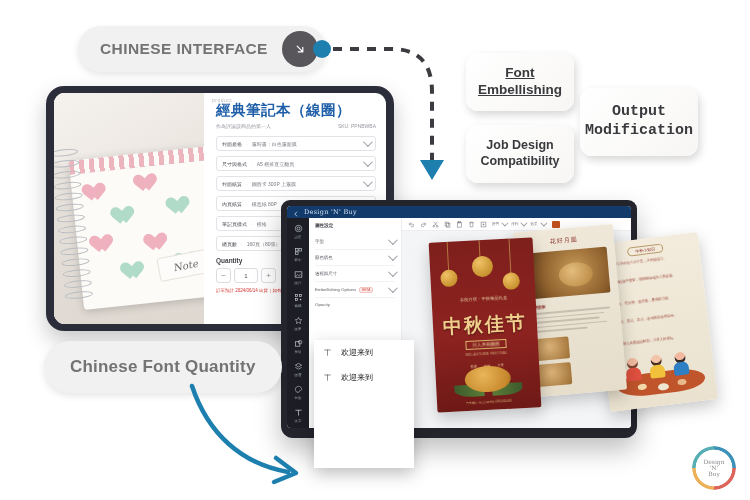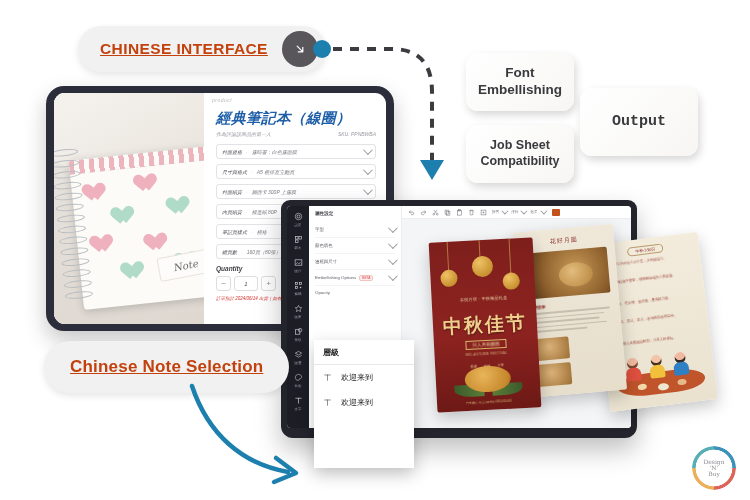--- a/index.html
+++ b/index.html
@@ -10,61 +10,61 @@
     -webkit-font-smoothing:antialiased;
   }
   .stage{position:absolute;inset:0;}
 
   
   .pill{
     position:absolute;background:#f1f1f1;border-radius:40px;
     display:flex;align-items:center;box-shadow:0 3px 7px rgba(0,0,0,.10);
   }
   .pill-label{
-    font-weight:bold;color:#c2410c;letter-spacing:.4px;white-space:nowrap;text-decoration:underline;
+    font-weight:bold;color:#737373;letter-spacing:.4px;white-space:nowrap;
   }
   .round-btn{
     width:36px;height:36px;border-radius:50%;background:#58565a;
     display:flex;align-items:center;justify-content:center;flex:none;
   }
   .round-btn svg{display:block;}
 
   #pill-chinese-interface{left:78px;top:26px;height:46px;padding:0 8px 0 22px;gap:14px;}
   #pill-chinese-interface .pill-label{font-size:15.5px;}
   #pill-font-selection{left:44px;top:341px;height:52px;padding:0 26px;}
   #pill-font-selection .pill-label{font-size:17px;letter-spacing:.2px;}
 
   .feature-card{
     position:absolute;background:linear-gradient(135deg,#ffffff 0%,#f7f6f4 100%);
     border-radius:12px;box-shadow:2px 4px 9px rgba(0,0,0,.16);
     display:flex;align-items:center;justify-content:center;text-align:center;
     color:#3a3a3e;font-weight:bold;line-height:1.25;
   }
-  #card-font-compat{left:466px;top:53px;width:108px;height:58px;font-size:13.5px;}
+  #card-font-compat{left:466px;top:53px;width:108px;height:58px;font-size:13.5px;text-decoration:underline;}
   #card-job-sheet{left:466px;top:125px;width:108px;height:58px;font-size:12.5px;}
   #card-output-mod{left:580px;top:88px;width:118px;height:68px;font-size:15px;font-family:Liberation Mono, monospace;}
 
   
   #connector{position:absolute;left:300px;top:30px;width:170px;height:170px;}
 
   
   #blue-arrow{position:absolute;left:180px;top:382px;width:130px;height:105px;}
 
   
   #tablet{
     position:absolute;left:46px;top:86px;width:348px;height:245px;
     background:#2b2d3a;border-radius:18px;padding:7px 8px;box-sizing:border-box;
     box-shadow:0 10px 22px rgba(0,0,0,.22);
   }
   #tablet-screen{
     width:100%;height:100%;background:#ffffff;border-radius:11px;overflow:hidden;
     display:flex;position:relative;
   }
   .tab-left{width:150px;flex:none;position:relative;overflow:hidden;background:#efeae4;}
-  .tab-right{flex:1;padding:12px 10px 0 12px;box-sizing:border-box;position:relative;font-style:italic;}
+  .tab-right{flex:1;padding:4px 10px 0 12px;box-sizing:border-box;position:relative;}
 
   .notebook-photo{position:absolute;inset:0;background:
      linear-gradient(170deg,#efeae6 0%,#e6e0da 40%,#ded8d1 100%);}
   .cloth{position:absolute;left:-10px;top:-6px;width:180px;height:90px;
      background:linear-gradient(150deg,#f6f3ef,#e8e2db);border-radius:0 0 60% 40%;}
   .nb-body{position:absolute;left:22px;top:60px;width:140px;height:150px;
      background:#fdfbf8;border-radius:4px;transform:rotate(-6deg);
      box-shadow:0 2px 8px rgba(0,0,0,.18);overflow:hidden;}
   .nb-topband{position:absolute;left:0;top:0;width:100%;height:14px;
      background:repeating-linear-gradient(90deg,#e9a7b2 0 5px,#fdfbf8 5px 10px),
@@ -315,20 +315,28 @@
           <div class="qty-btn">+</div>
         </div>
         <div class="warn blurtext">訂單預計 2024/06/14 出貨｜如有急件需求請先洽詢客服確認可行性，感謝配合。</div>
       </div>
     </div>
   </div>
 
   <div id="laptop">
     <div id="laptop-screen">
 
+      <div class="app-topbar">
+        <span>
+          <svg width="6" height="6" viewBox="0 0 12 12">
+              <path d="M7.5 2 3.5 6l4 4" stroke="#cfe0f2" stroke-width="1.6" fill="none" stroke-linecap="round"></path>
+            </svg>
+        </span>
+        <span class="app-brand">Design 'N' Buy</span>
+      </div>
 
       <div class="app-body">
 
         <div class="rail">
           <div class="rail-item">
             <span class="rail-ico">
               <svg width="9" height="9" viewBox="0 0 20 20">
                   <circle cx="10" cy="10" r="3.2" stroke="#c9ccd4" stroke-width="1.6" fill="none"></circle>
                   <circle cx="10" cy="10" r="7.2" stroke="#c9ccd4" stroke-width="1.4" fill="none"></circle>
                 </svg>
@@ -572,21 +580,20 @@
       <span class="blurtext">臻味</span>
       <span class="blurtext">共賞</span>
     </div>
     <div class="leaf" style="left:18px;"></div>
     <div class="leaf" style="right:18px;transform:scaleX(-1);"></div>
     <div class="mooncake"></div>
     <div class="flyer-foot blurtext">門市據點／線上訂購專線 0800-000-000</div>
   </div>
 
   <div id="font-panel">
-    <div class="fp-head">層級</div>
     <div class="fp-item">
       <span class="fp-ico">
         <svg width="9" height="9" viewBox="0 0 16 16">
             <path d="M3 3.5h10M8 3.5V13" stroke="#3b3b40" stroke-width="1" fill="none" stroke-linecap="round"></path>
           </svg>
       </span>
       <span>欢迎来到</span>
     </div>
     <div class="fp-item">
       <span class="fp-ico">
@@ -601,38 +608,39 @@
   <div class="pill" id="pill-chinese-interface">
     <span class="pill-label">CHINESE INTERFACE</span>
     <span class="round-btn">
       <svg width="16" height="16" viewBox="0 0 20 20">
         <path d="M6.5 6.5 13.5 13.5M13.5 7.8v5.7H7.8" stroke="#ffffff" stroke-width="1.5" fill="none" stroke-linecap="round" stroke-linejoin="round"></path>
       </svg>
     </span>
   </div>
 
   <div class="pill" id="pill-font-selection">
-    <span class="pill-label">Chinese Note Selection</span>
+    <span class="pill-label">Chinese Font Quantity</span>
   </div>
 
   <div class="feature-card" id="card-font-compat">
     <div>
       <div>Font</div>
       <div>Embellishing</div>
     </div>
   </div>
   <div class="feature-card" id="card-job-sheet">
     <div>
-      <div>Job Sheet</div>
+      <div>Job Design</div>
       <div>Compatibility</div>
     </div>
   </div>
   <div class="feature-card" id="card-output-mod">
     <div>
       <div>Output</div>
+      <div>Modification</div>
     </div>
   </div>
 
   <svg id="connector" viewBox="0 0 170 170">
     <circle cx="22" cy="19" r="9" fill="#1c7fae"></circle>
     <path d="M33 19 H92 Q132 19 132 62 V130" stroke="#3b3b40" stroke-width="4" fill="none" stroke-dasharray="9 8" stroke-linecap="butt"></path>
     <path d="M120 130 H144 L132 150 Z" fill="#1c7fae"></path>
   </svg>
 
   <svg id="blue-arrow" viewBox="0 0 130 105">

